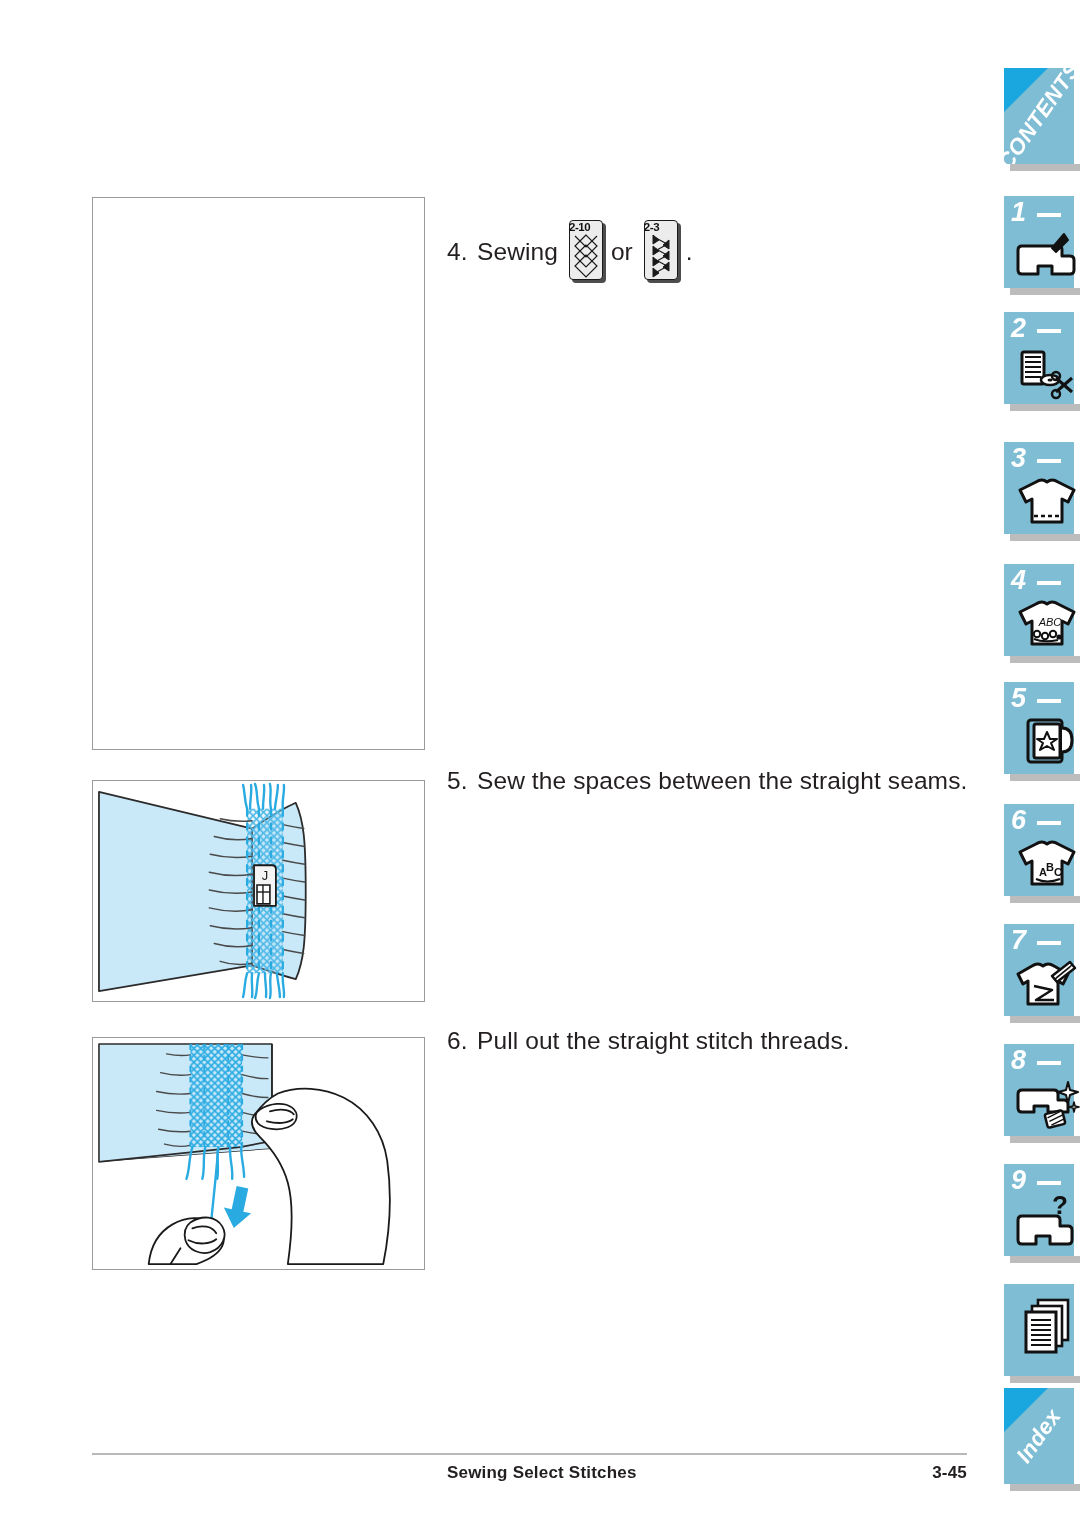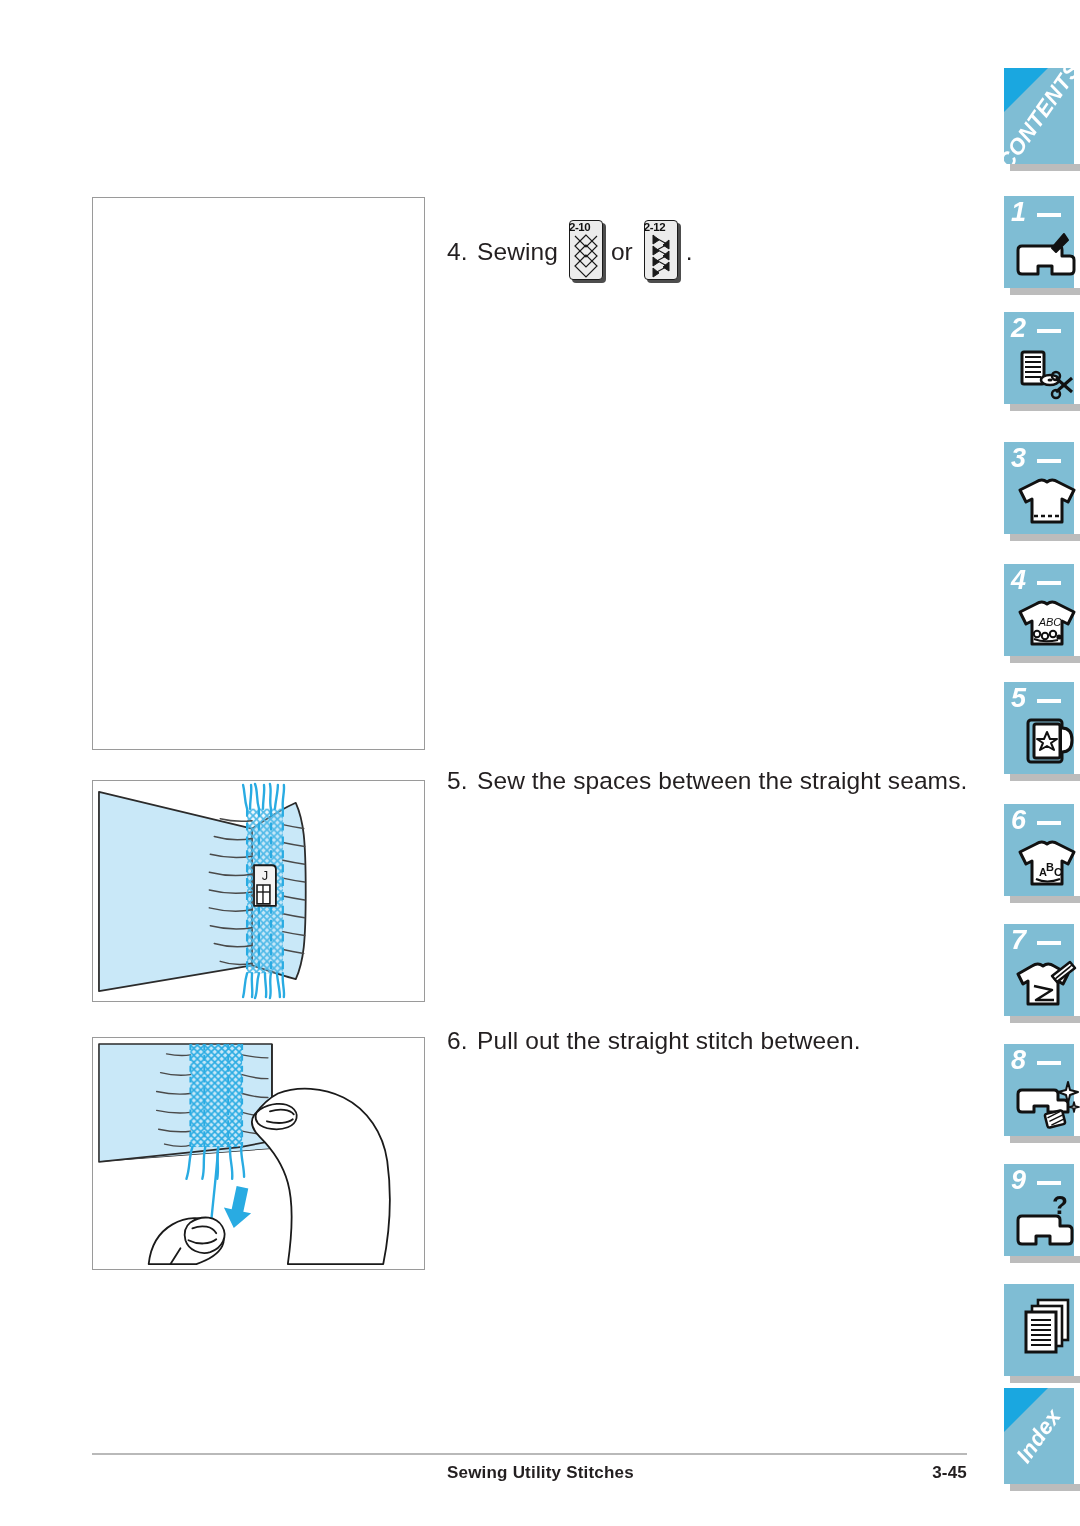--- a/index.html
+++ b/index.html
@@ -137,21 +137,21 @@
           <path d="M6 4 L17 15 L28 4"></path>
           <path d="M17 3 L6 14 L17 25 L28 14 Z"></path>
           <path d="M17 13 L6 24 L17 35 L28 24 Z"></path>
           <path d="M17 23 L6 34 L17 45 L28 34 Z"></path>
         </g>
       </svg>
     </span><span>or</span>
 
     <span class="stitch-key">
       <span class="body"></span>
-      <span class="code">2-12</span>
+      <span class="code">2-3</span>
       <svg viewBox="0 0 34 46">
         <g fill="#1a1a1a" stroke="#1a1a1a" stroke-width="1">
           <path d="M9 3 L15 8 L9 12 Z"></path>
           <path d="M25 8 L19 13 L25 17 Z"></path>
           <path d="M9 14 L15 19 L9 23 Z"></path>
           <path d="M25 19 L19 24 L25 28 Z"></path>
           <path d="M9 25 L15 30 L9 34 Z"></path>
           <path d="M25 30 L19 35 L25 39 Z"></path>
           <path d="M9 36 L15 41 L9 45 Z"></path>
         </g>
@@ -300,25 +300,25 @@
         <path d="M98 186 C110 178 124 180 130 190 C136 200 130 212 118 216
                  C108 219 96 214 93 204 C91 196 93 190 98 186 Z"></path>
         <path d="M100 192 C110 188 120 190 124 197"></path>
         <path d="M96 204 C106 209 118 208 124 203"></path>
         <path d="M88 212 L78 228"></path>
       </g>
     </svg>
   </div>
 
   <div class="step" id="step6">
-    <span class="num">6.</span><span>Pull out the straight stitch between.</span>
+    <span class="num">6.</span><span>Pull out the straight stitch threads.</span>
   </div>
 
   <div id="footer-rule"></div>
-  <div id="footer-title">Sewing Utility Stitches</div>
+  <div id="footer-title">Sewing Select Stitches</div>
   <div id="footer-page">3-45</div>
 </div>
 
 <div id="tabs">
 
   <div class="tab" style="top:68px;height:96px;">
     <span class="corner"></span>
     <span class="word">
       <span>CONTENTS</span>
     </span>

